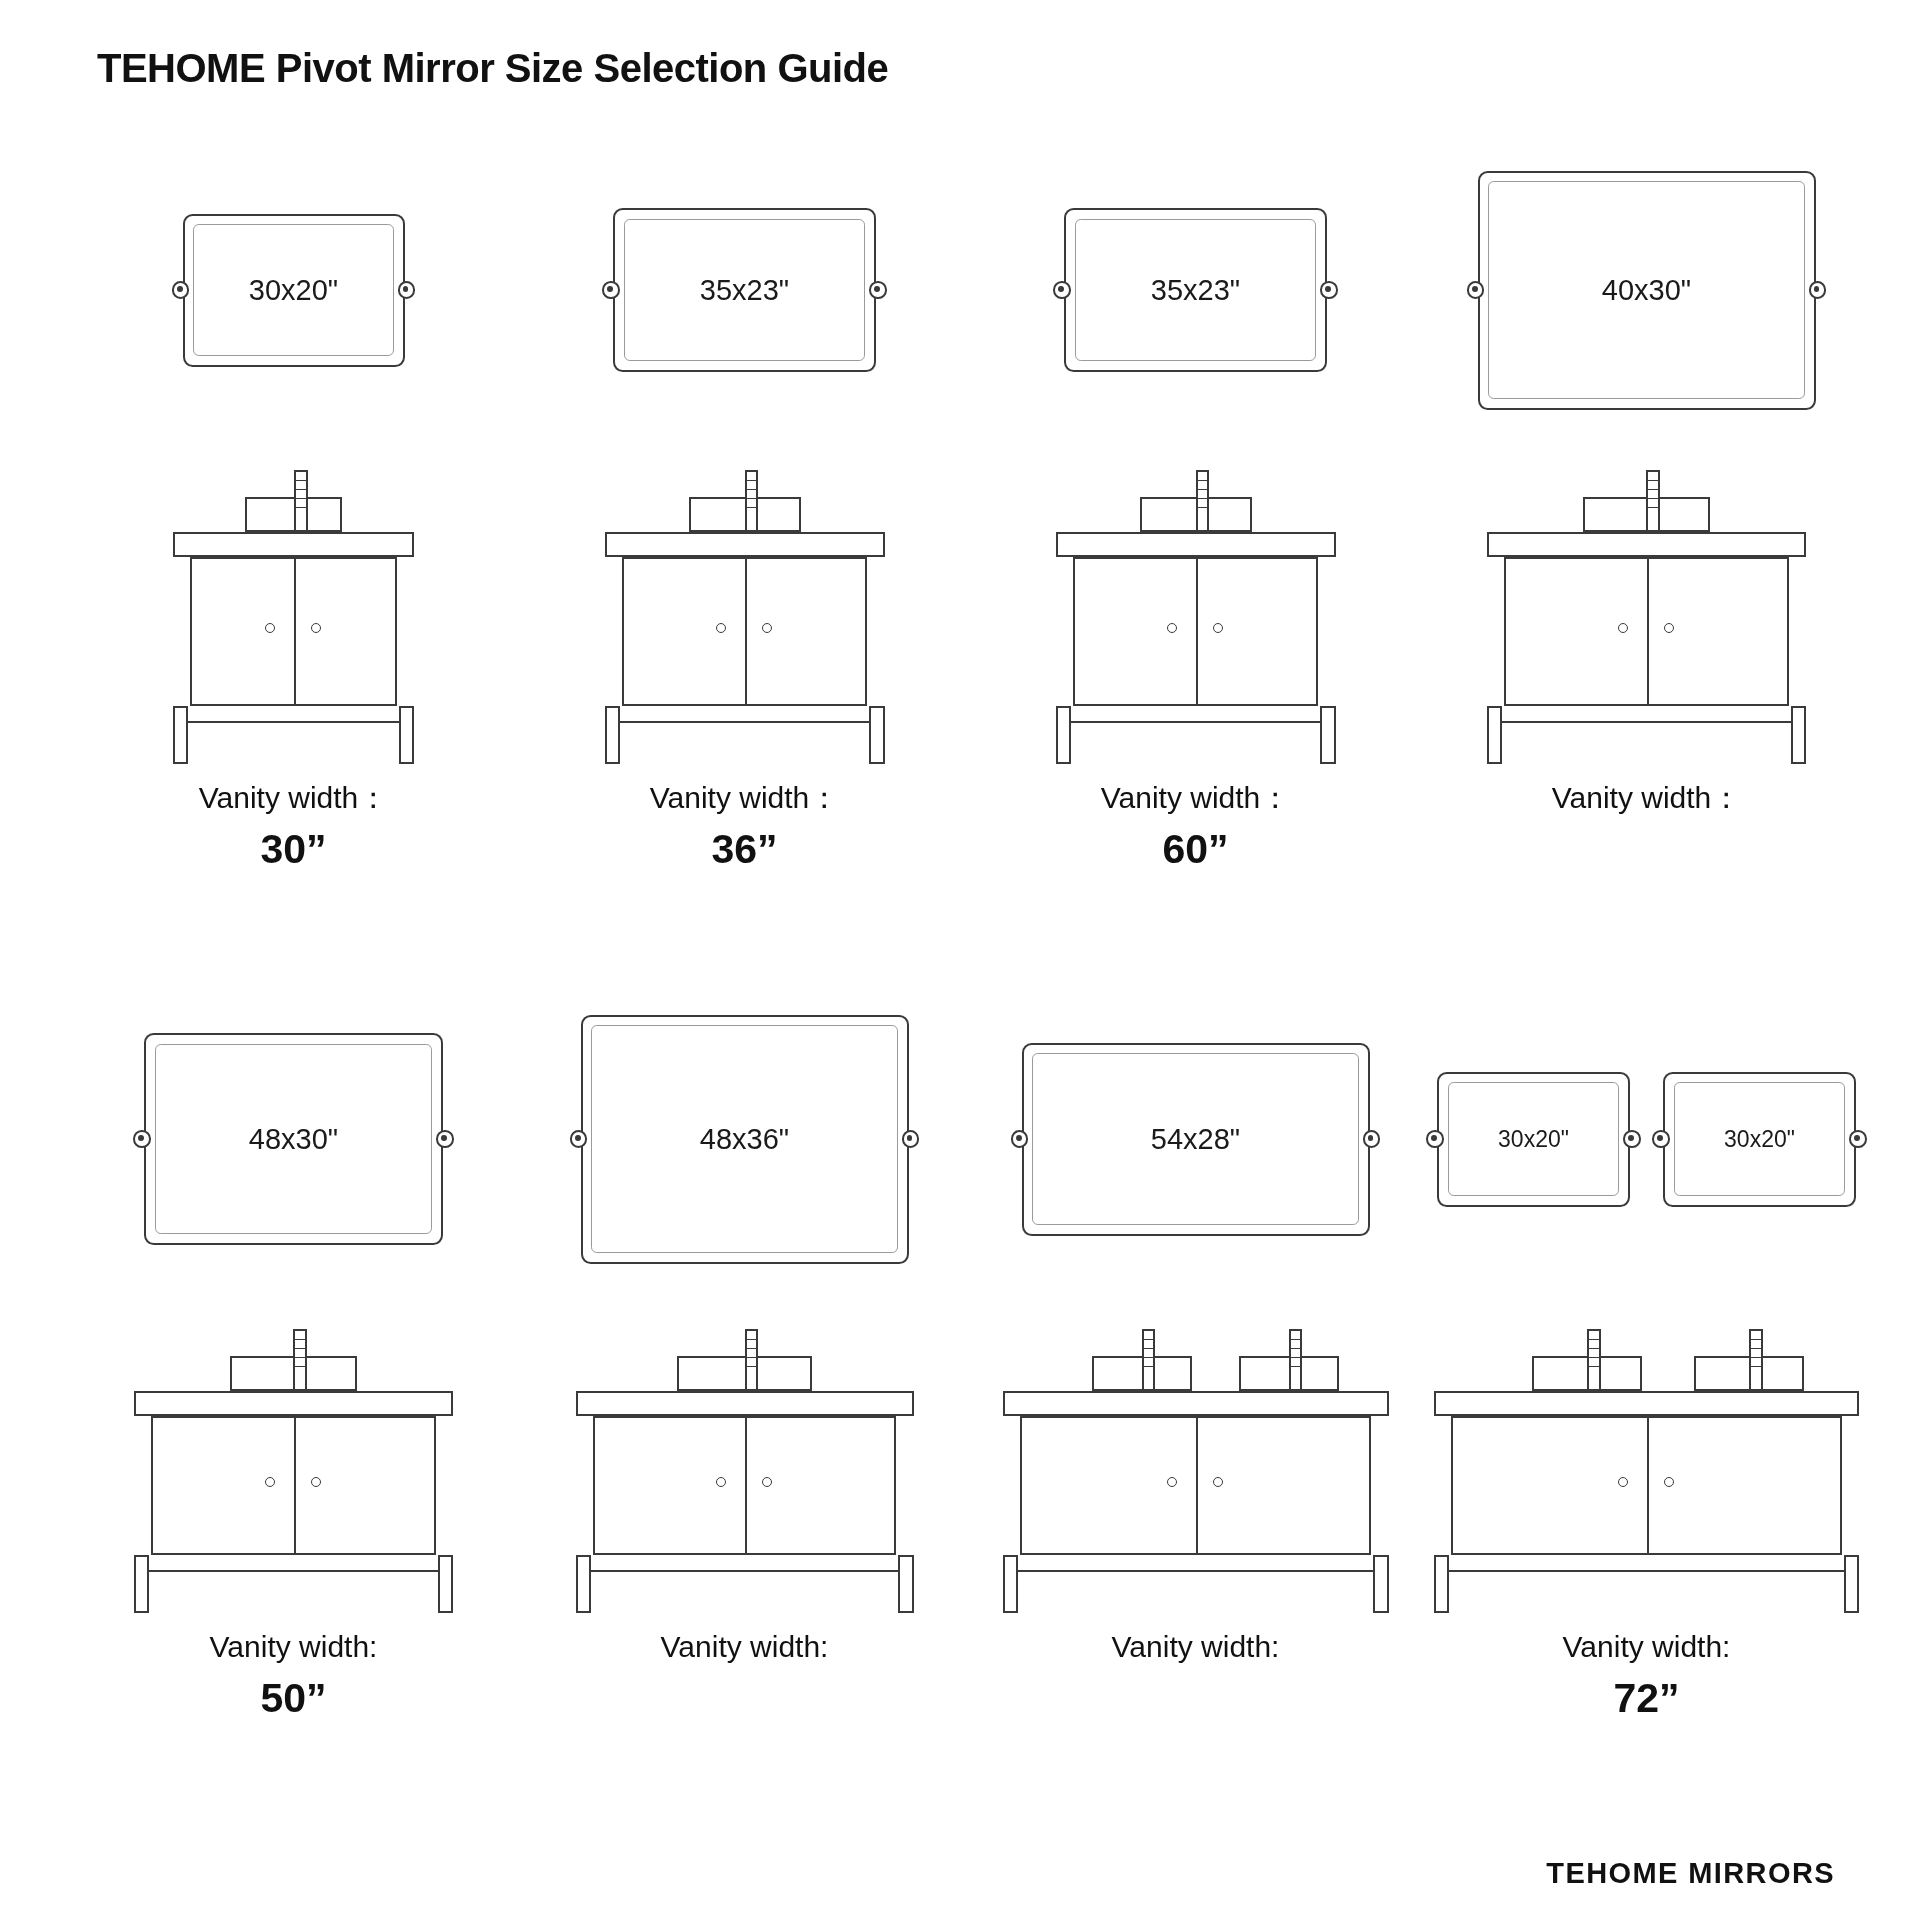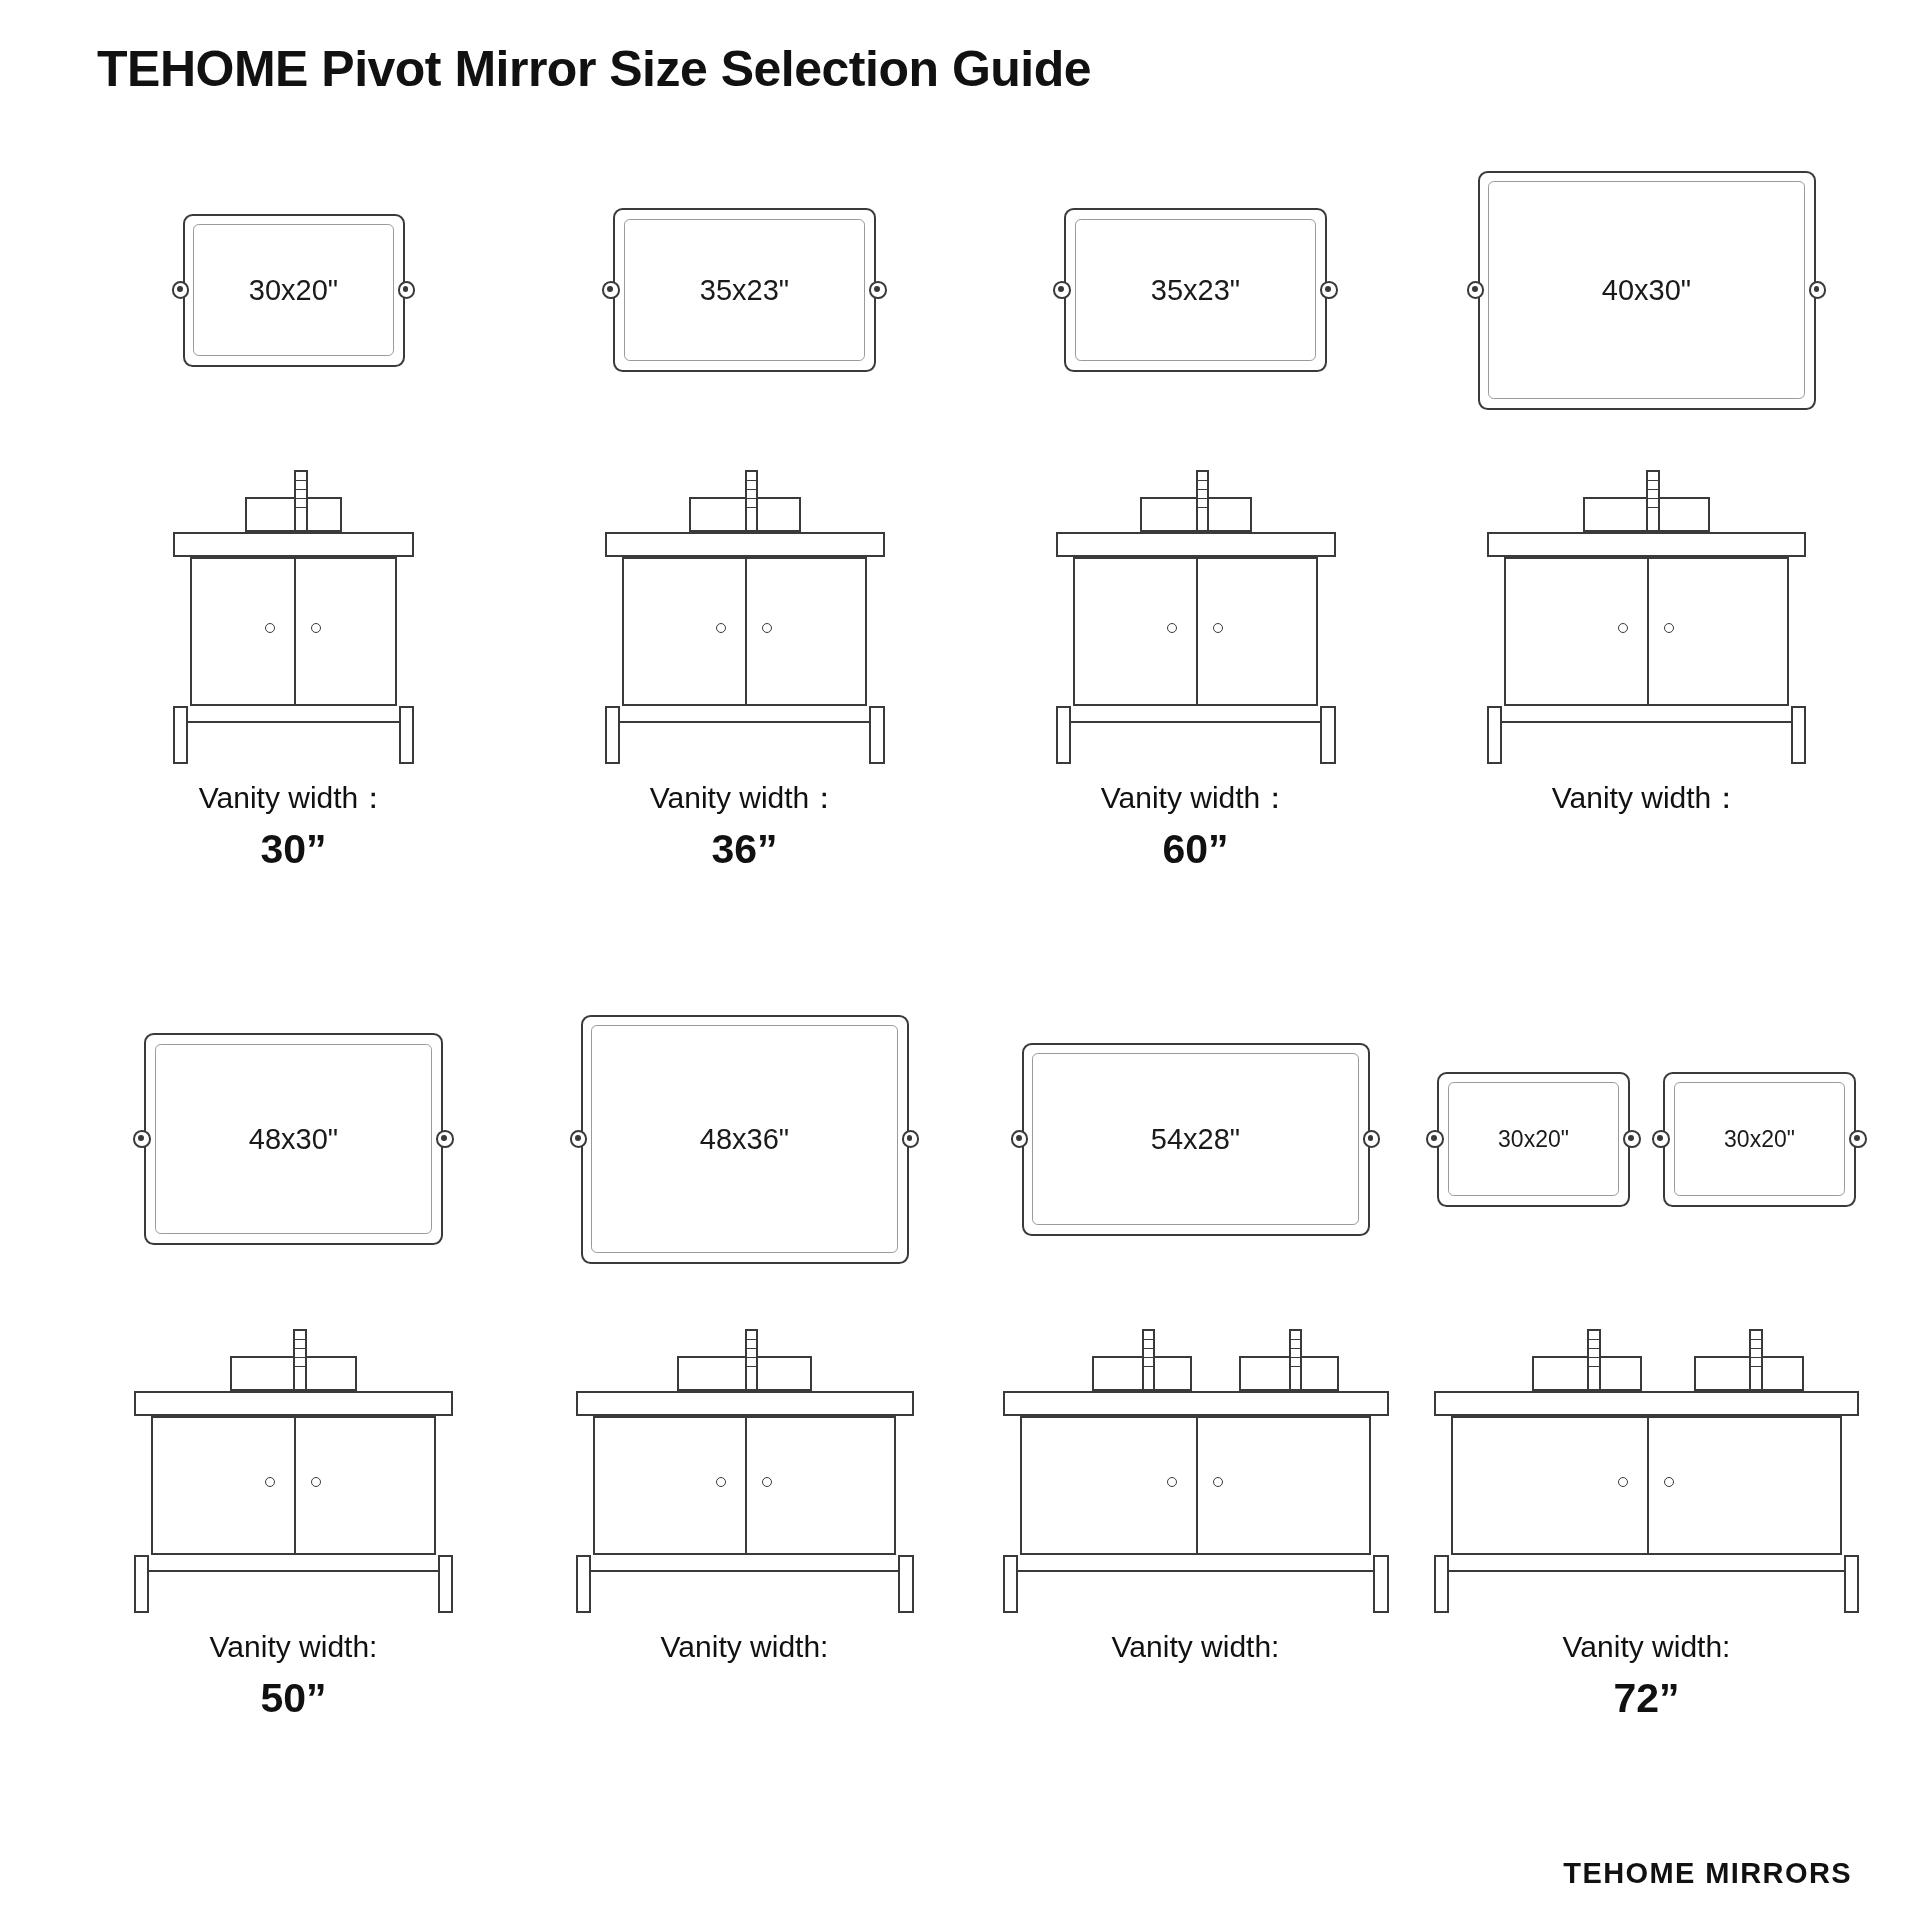--- a/index.html
+++ b/index.html
@@ -18,29 +18,29 @@
   .page {
     position: relative;
     width: 1931px;
     height: 1931px;
     box-sizing: border-box;
     padding: 0;
   }
   .title {
     position: absolute;
     left: 97px;
-    top: 40px;
-    font-size: 50px;
+    top: 46px;
+    font-size: 40px;
     font-weight: bold;
     letter-spacing: -0.5px;
     white-space: nowrap;
   }
   .brand {
     position: absolute;
-    right: 79px;
+    right: 96px;
     bottom: 41px;
     font-size: 29px;
     font-weight: bold;
     letter-spacing: 1.4px;
   }
 
   .row {
     position: absolute;
     left: 68px;
     width: 1806px;

